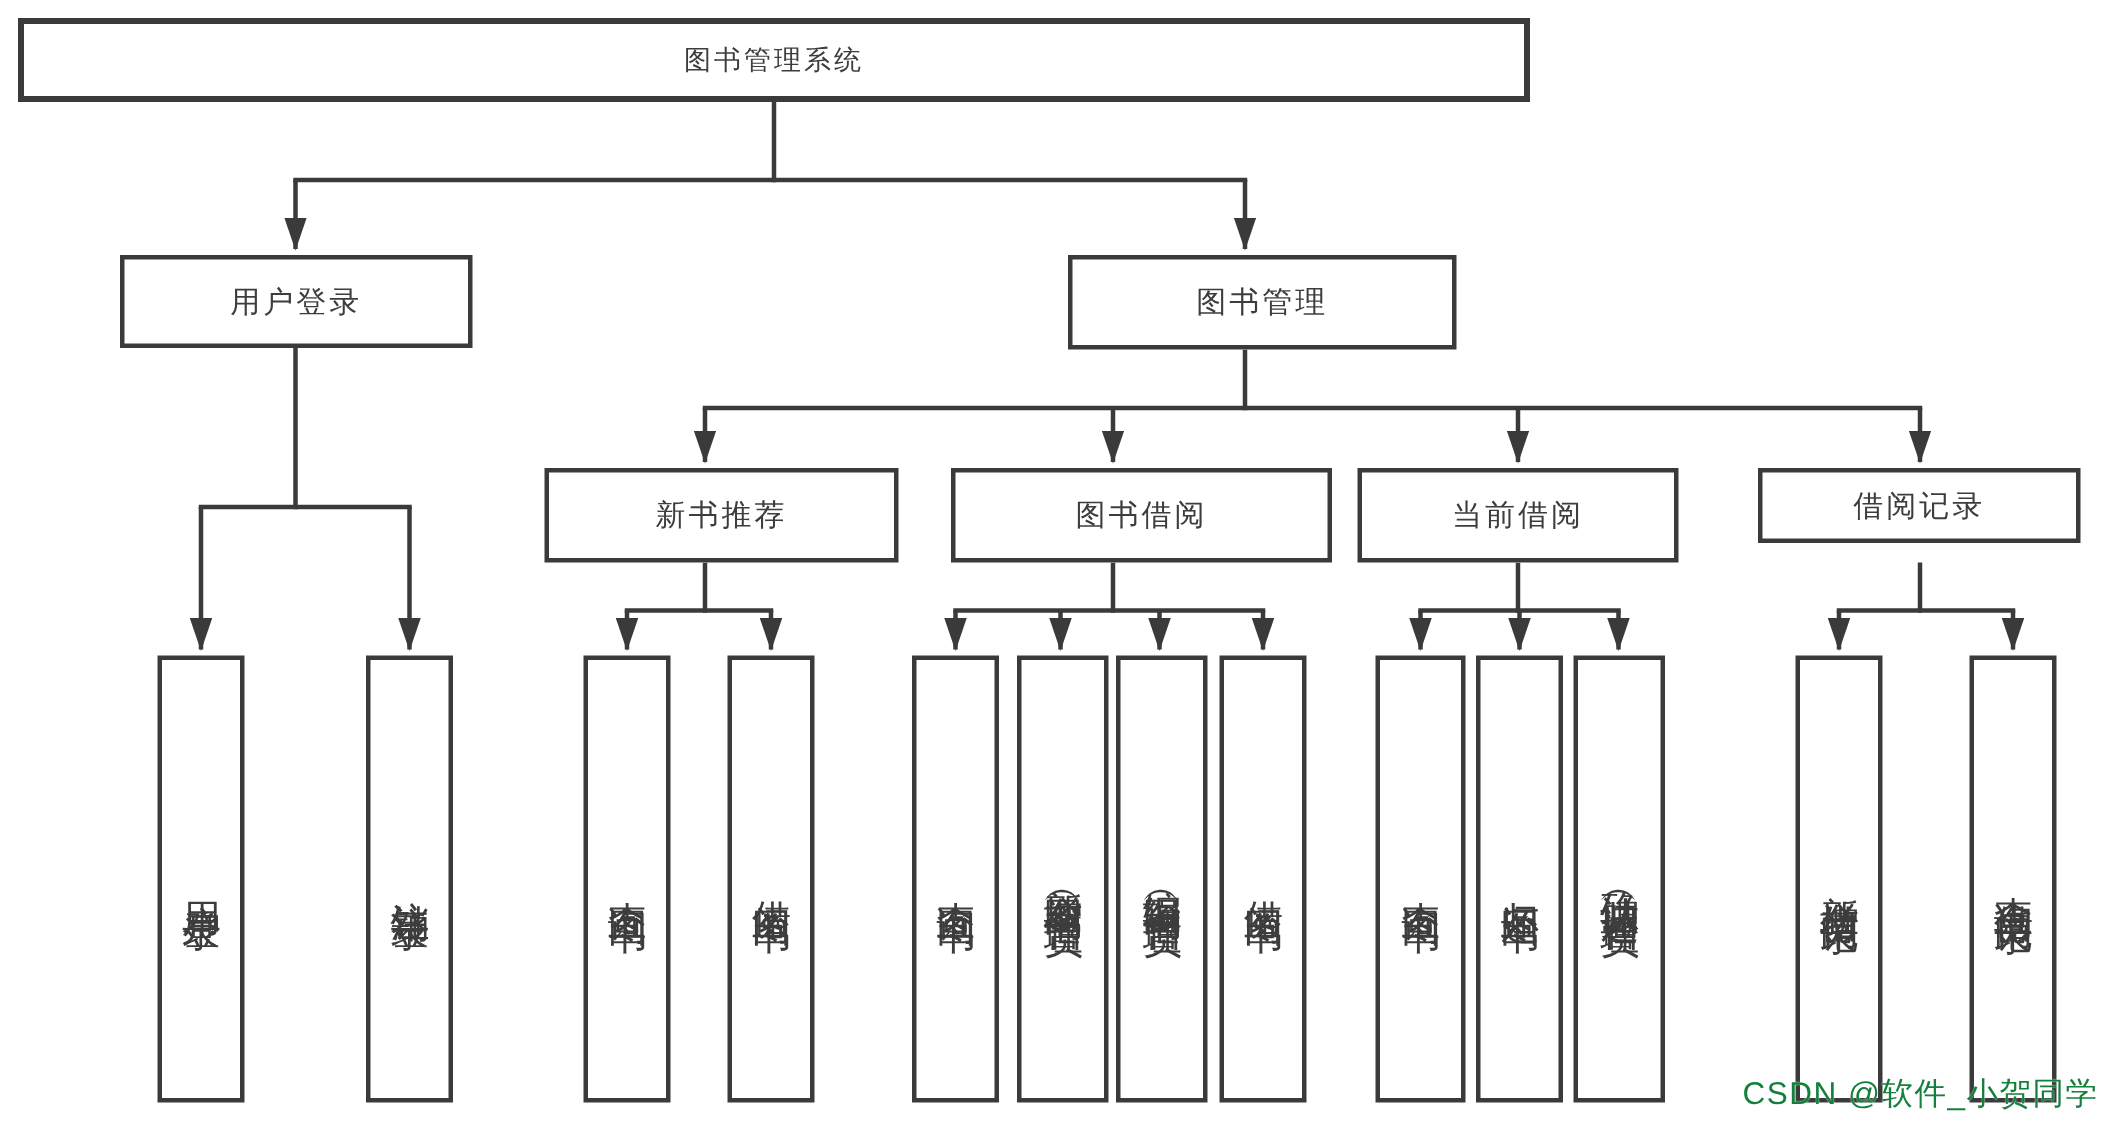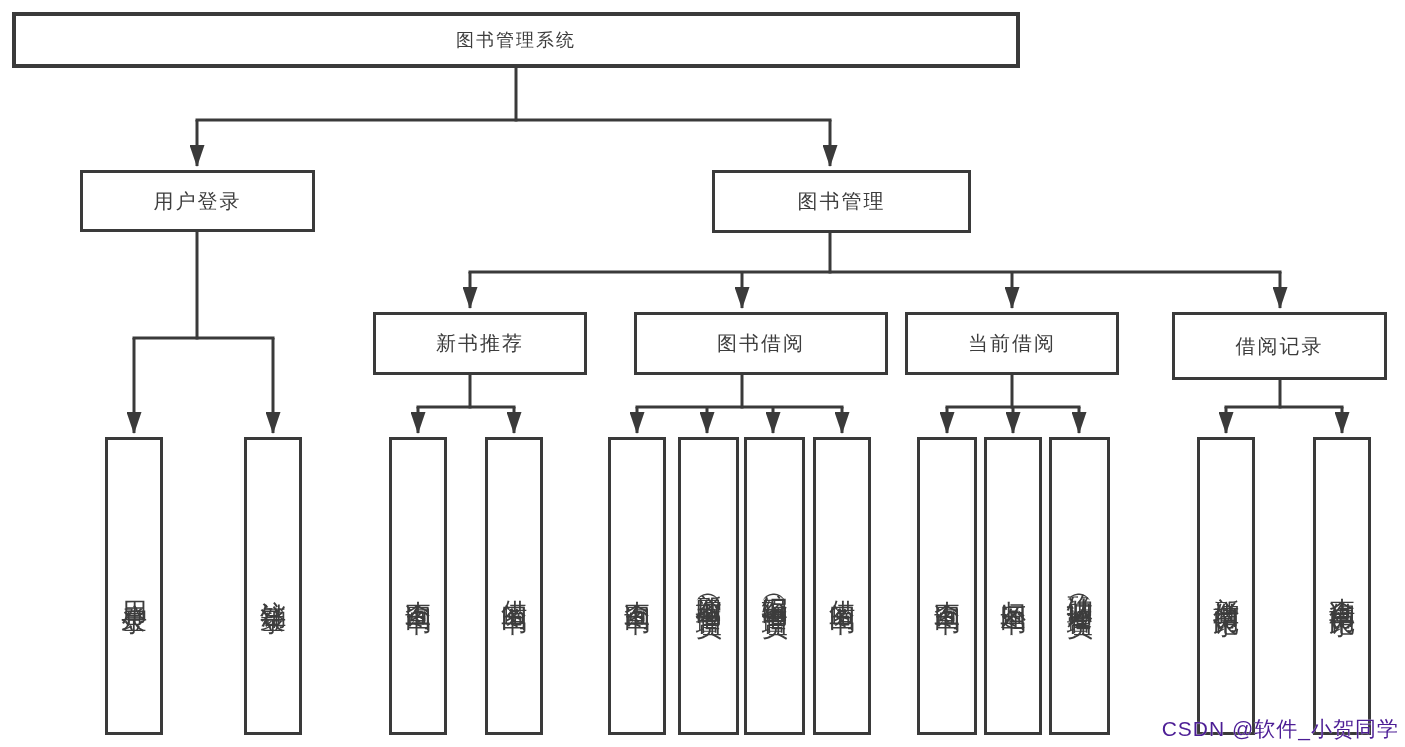--- a/index.html
+++ b/index.html
@@ -55,21 +55,21 @@
     line-height: 1.06;
     letter-spacing: 3px;
     writing-mode: vertical-rl;
     text-orientation: mixed;
   }
   #watermark {
     position: absolute;
     right: 6px;
     bottom: 4px;
     font-size: 21px;
-    color: #4c1d95;
+    color: #15803d;
     letter-spacing: 1px;
     text-shadow: 0 0 1px #ffffff;
   }
 </style>
 </head>
 <body>
 
 <div id="canvas">
 
   <svg id="connectors" viewBox="0 0 1405 747" xmlns="http://www.w3.org/2000/svg">
@@ -120,24 +120,24 @@
       <line x1="1226" y1="407" x2="1226" y2="433" marker-end="url(#arr)"></line>
       <line x1="1342" y1="407" x2="1342" y2="433" marker-end="url(#arr)"></line>
     </g>
   </svg>
 
   <div class="node root" style="left:12px; top:12px; width:1008px; height:56px;">图书管理系统</div>
 
   <div class="node" style="left:80px; top:170px; width:235px; height:62px;">用户登录</div>
   <div class="node" style="left:712px; top:170px; width:259px; height:63px;">图书管理</div>
 
-  <div class="node" style="left:373px; top:312px; width:214px; height:63px;">新书推荐</div>
+  <div class="node" style="left:363px; top:312px; width:236px; height:63px;">新书推荐</div>
   <div class="node" style="left:634px; top:312px; width:254px; height:63px;">图书借阅</div>
   <div class="node" style="left:905px; top:312px; width:214px; height:63px;text-align:right;">当前借阅</div>
-  <div class="node" style="left:1172px; top:312px; width:215px; height:68px;">借阅记录</div>
+  <div class="node" style="left:1172px; top:312px; width:215px; height:50px;">借阅记录</div>
 
   <div class="leaf" style="left:105px;">用户登录</div>
   <div class="leaf" style="left:244px;">注销登录</div>
 
   <div class="leaf" style="left:389px;">查询图书</div>
   <div class="leaf" style="left:485px;">借阅图书</div>
 
   <div class="leaf" style="left:608px;">查询图书</div>
   <div class="leaf" style="left:678px; width:61px;">新增图书（管理员）</div>
   <div class="leaf" style="left:744px; width:61px;">编辑图书（管理员）</div>

